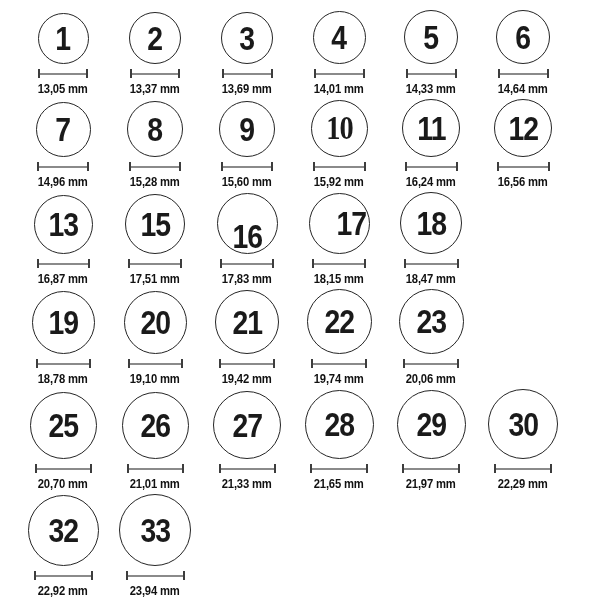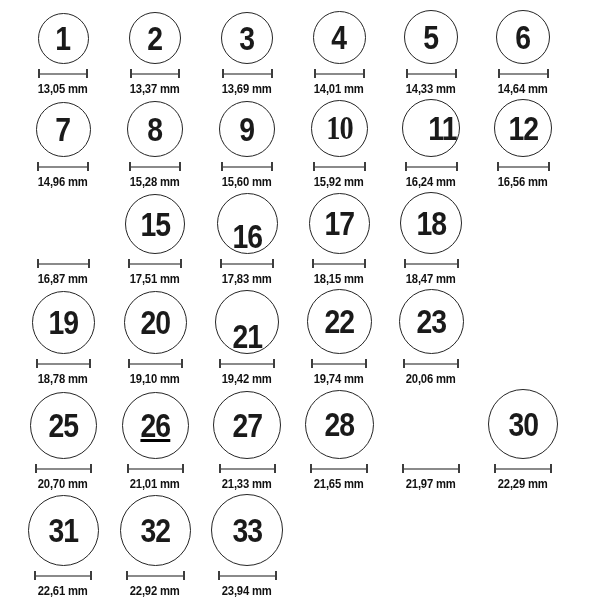--- a/index.html
+++ b/index.html
@@ -220,21 +220,21 @@
       <span class="tick"></span>
       <span class="bar"></span>
       <span class="tick"></span>
     </div>
     <div class="label">
       <span class="label-inner">15,92 mm</span>
     </div>
   </div>
 
   <div class="cell">
-    <div class="circle" style="width: 58px; height: 58px; justify-content: flex-end;">
+    <div class="circle" style="width: 58px; height: 58px;">
       <span class="num">11</span>
     </div>
     <div class="measure" style="width: 53px;">
       <span class="tick"></span>
       <span class="bar"></span>
       <span class="tick"></span>
     </div>
     <div class="label">
       <span class="label-inner">16,24 mm</span>
     </div>
@@ -249,20 +249,23 @@
       <span class="bar"></span>
       <span class="tick"></span>
     </div>
     <div class="label">
       <span class="label-inner">16,56 mm</span>
     </div>
   </div>
 </div>
     <div class="row">
   <div class="cell">
+    <div class="circle" style="width: 59px; height: 59px;">
+      <span class="num">13</span>
+    </div>
     <div class="measure" style="width: 53px;">
       <span class="tick"></span>
       <span class="bar"></span>
       <span class="tick"></span>
     </div>
     <div class="label">
       <span class="label-inner">16,87 mm</span>
     </div>
   </div>
 
@@ -289,21 +292,21 @@
       <span class="tick"></span>
       <span class="bar"></span>
       <span class="tick"></span>
     </div>
     <div class="label">
       <span class="label-inner">17,83 mm</span>
     </div>
   </div>
 
   <div class="cell">
-    <div class="circle" style="width: 61px; height: 61px;">
+    <div class="circle" style="width: 61px; height: 61px; justify-content: flex-end;">
       <span class="num">17</span>
     </div>
     <div class="measure" style="width: 54px;">
       <span class="tick"></span>
       <span class="bar"></span>
       <span class="tick"></span>
     </div>
     <div class="label">
       <span class="label-inner">18,15 mm</span>
     </div>
@@ -346,21 +349,21 @@
       <span class="tick"></span>
       <span class="bar"></span>
       <span class="tick"></span>
     </div>
     <div class="label">
       <span class="label-inner">19,10 mm</span>
     </div>
   </div>
 
   <div class="cell">
-    <div class="circle" style="width: 64px; height: 64px; align-items: flex-end;">
+    <div class="circle" style="width: 64px; height: 64px;">
       <span class="num">21</span>
     </div>
     <div class="measure" style="width: 56px;">
       <span class="tick"></span>
       <span class="bar"></span>
       <span class="tick"></span>
     </div>
     <div class="label">
       <span class="label-inner">19,42 mm</span>
     </div>
@@ -404,21 +407,21 @@
       <span class="tick"></span>
       <span class="bar"></span>
       <span class="tick"></span>
     </div>
     <div class="label">
       <span class="label-inner">20,70 mm</span>
     </div>
   </div>
 
   <div class="cell">
-    <div class="circle" style="width: 67px; height: 67px; text-decoration: underline;">
+    <div class="circle" style="width: 67px; height: 67px;">
       <span class="num">26</span>
     </div>
     <div class="measure" style="width: 57px;">
       <span class="tick"></span>
       <span class="bar"></span>
       <span class="tick"></span>
     </div>
     <div class="label">
       <span class="label-inner">21,01 mm</span>
     </div>
@@ -446,20 +449,23 @@
       <span class="tick"></span>
       <span class="bar"></span>
       <span class="tick"></span>
     </div>
     <div class="label">
       <span class="label-inner">21,65 mm</span>
     </div>
   </div>
 
   <div class="cell">
+    <div class="circle" style="width: 69px; height: 69px;">
+      <span class="num">29</span>
+    </div>
     <div class="measure" style="width: 58px;">
       <span class="tick"></span>
       <span class="bar"></span>
       <span class="tick"></span>
     </div>
     <div class="label">
       <span class="label-inner">21,97 mm</span>
     </div>
   </div>
 
@@ -471,33 +477,20 @@
       <span class="tick"></span>
       <span class="bar"></span>
       <span class="tick"></span>
     </div>
     <div class="label">
       <span class="label-inner">22,29 mm</span>
     </div>
   </div>
 </div>
     <div class="row">
-  <div class="cell">
-    <div class="circle" style="width: 71px; height: 71px;">
-      <span class="num">31</span>
-    </div>
-    <div class="measure" style="width: 58px;">
-      <span class="tick"></span>
-      <span class="bar"></span>
-      <span class="tick"></span>
-    </div>
-    <div class="label">
-      <span class="label-inner">22,61 mm</span>
-    </div>
-  </div>
 
   <div class="cell">
     <div class="circle" style="width: 71px; height: 71px;">
       <span class="num">32</span>
     </div>
     <div class="measure" style="width: 59px;">
       <span class="tick"></span>
       <span class="bar"></span>
       <span class="tick"></span>
     </div>

